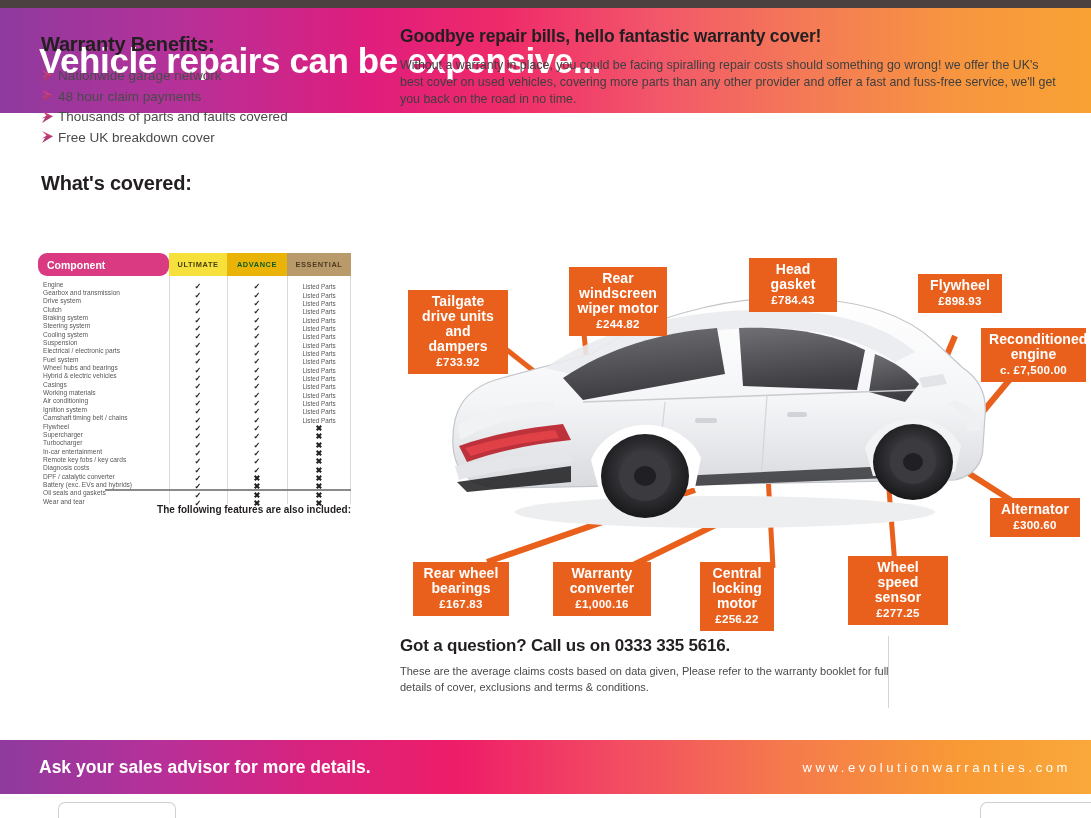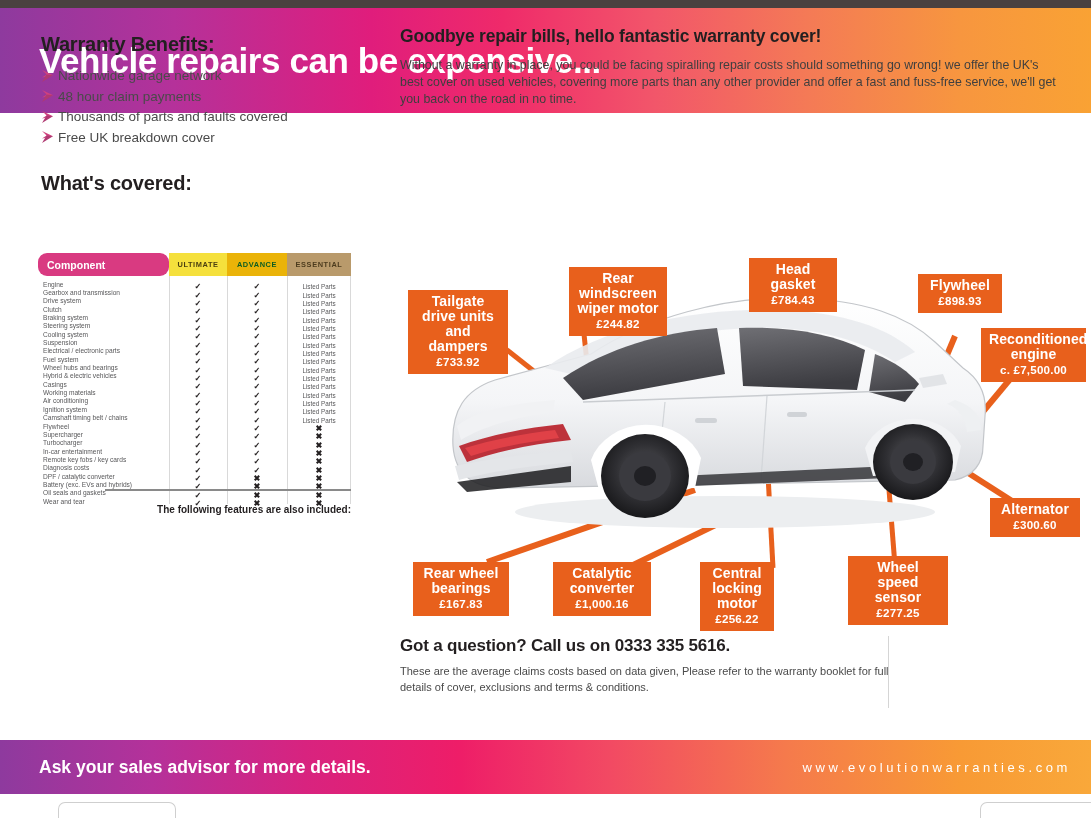--- a/index.html
+++ b/index.html
@@ -487,21 +487,21 @@
     </div>
     <div class="callout" style="left:595px; top:248px; width:90px;">
       <div class="co-lbl">Alternator</div>
       <div class="co-val">£300.60</div>
     </div>
     <div class="callout" style="left:18px;  top:312px; width:96px;">
       <div class="co-lbl">Rear wheel bearings</div>
       <div class="co-val">£167.83</div>
     </div>
     <div class="callout" style="left:158px; top:312px; width:98px;">
-      <div class="co-lbl">Catalytic converter</div>
+      <div class="co-lbl">Warranty converter</div>
       <div class="co-val">£1,000.16</div>
     </div>
     <div class="callout" style="left:305px; top:312px; width:74px;">
       <div class="co-lbl">Central locking motor</div>
       <div class="co-val">£256.22</div>
     </div>
     <div class="callout" style="left:453px; top:306px; width:100px;">
       <div class="co-lbl">Wheel speed sensor</div>
       <div class="co-val">£277.25</div>
     </div>

